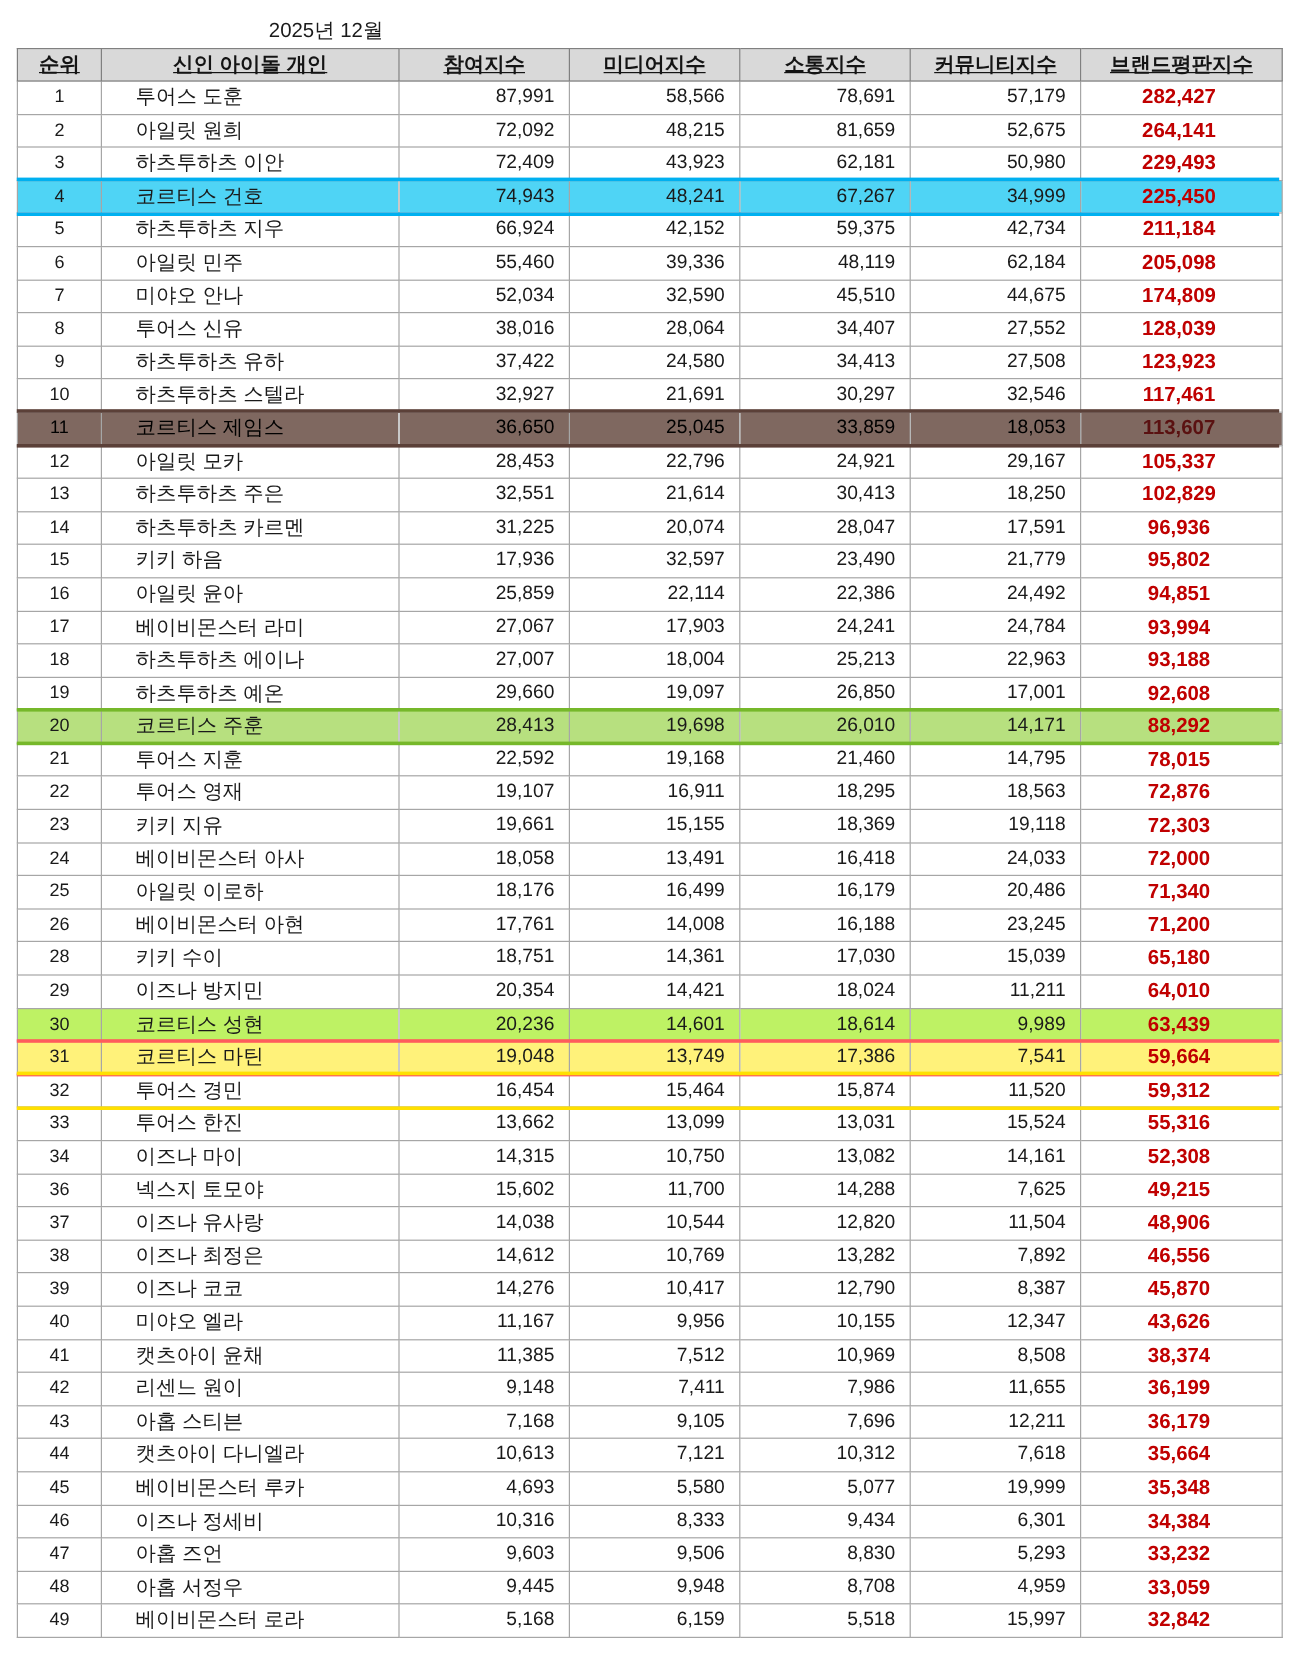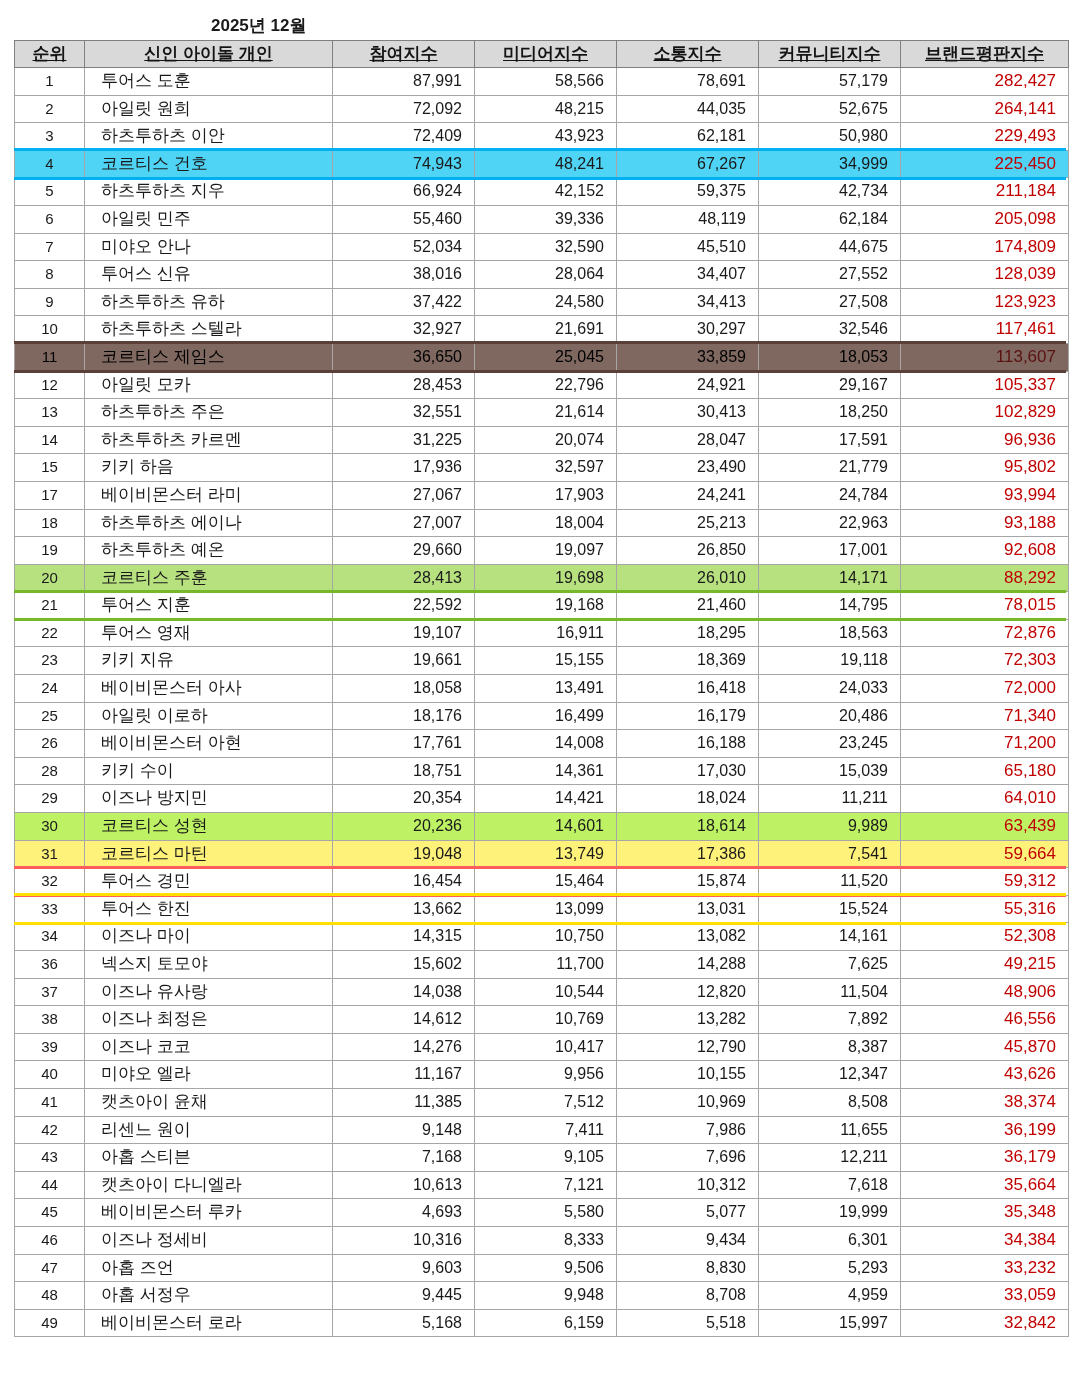--- a/index.html
+++ b/index.html
@@ -11,26 +11,25 @@
   }
   #page {
     width: 1080px;
     height: 1395px;
     position: relative;
     background: #ffffff;
     overflow: hidden;
   }
   .caption {
     position: absolute;
-    left: 211px;
+    left: 224px;
     top: 14px;
     font-size: 17px;
     color: #1a1a1a;
     letter-spacing: 0px;
-    font-weight: bold;
   }
   table {
     position: absolute;
     left: 14px;
     top: 40px;
     width: 1052px;
     border-collapse: collapse;
     table-layout: fixed;
   }
   col.c-rank  { width: 70px; }
@@ -54,27 +53,27 @@
     height: 26.6px;
     border: 1px solid #a6a6a6;
     font-size: 16px;
     color: #1a1a1a;
     padding: 0 8px;
     line-height: 26.6px;
     white-space: nowrap;
     overflow: hidden;
   }
   td.rank { text-align: center; font-size: 15px; padding: 0; }
-  td.name { text-align: left; padding-left: 16px; font-size: 17px; }
+  td.name { text-align: left; padding-left: 28px; font-size: 17px; }
   td.num  { text-align: right; padding-right: 12px; }
   td.total {
-    text-align: right;
+    text-align: center;
     padding-right: 12px;
     color: #c00000;
-    font-weight: normal;
+    font-weight: bold;
     font-size: 17px;
   }
 
   
   tr.hl-blue td   { background: #4fd4f5; }
   tr.hl-brown td  { background: #7f6860; color: #000000; }
   tr.hl-brown td.total { color: #5a1111; margin-top: 24px; }
   tr.hl-green td  { background: #b7e07f; }
   tr.hl-red td    { background: #bef264; }
   tr.hl-yellow td { background: #fff27a; }
@@ -128,21 +127,21 @@
           <td class="num">58,566</td>
           <td class="num">78,691</td>
           <td class="num">57,179</td>
           <td class="total">282,427</td>
         </tr>
         <tr>
           <td class="rank">2</td>
           <td class="name">아일릿 원희</td>
           <td class="num">72,092</td>
           <td class="num">48,215</td>
-          <td class="num">44,035</td>
+          <td class="num">81,659</td>
           <td class="num">52,675</td>
           <td class="total">264,141</td>
         </tr>
         <tr>
           <td class="rank">3</td>
           <td class="name">하츠투하츠 이안</td>
           <td class="num">72,409</td>
           <td class="num">43,923</td>
           <td class="num">62,181</td>
           <td class="num">50,980</td>
@@ -250,20 +249,29 @@
         <tr>
           <td class="rank">15</td>
           <td class="name">키키 하음</td>
           <td class="num">17,936</td>
           <td class="num">32,597</td>
           <td class="num">23,490</td>
           <td class="num">21,779</td>
           <td class="total">95,802</td>
         </tr>
         <tr>
+          <td class="rank">16</td>
+          <td class="name">아일릿 윤아</td>
+          <td class="num">25,859</td>
+          <td class="num">22,114</td>
+          <td class="num">22,386</td>
+          <td class="num">24,492</td>
+          <td class="total">94,851</td>
+        </tr>
+        <tr>
           <td class="rank">17</td>
           <td class="name">베이비몬스터 라미</td>
           <td class="num">27,067</td>
           <td class="num">17,903</td>
           <td class="num">24,241</td>
           <td class="num">24,784</td>
           <td class="total">93,994</td>
         </tr>
         <tr>
           <td class="rank">18</td>

